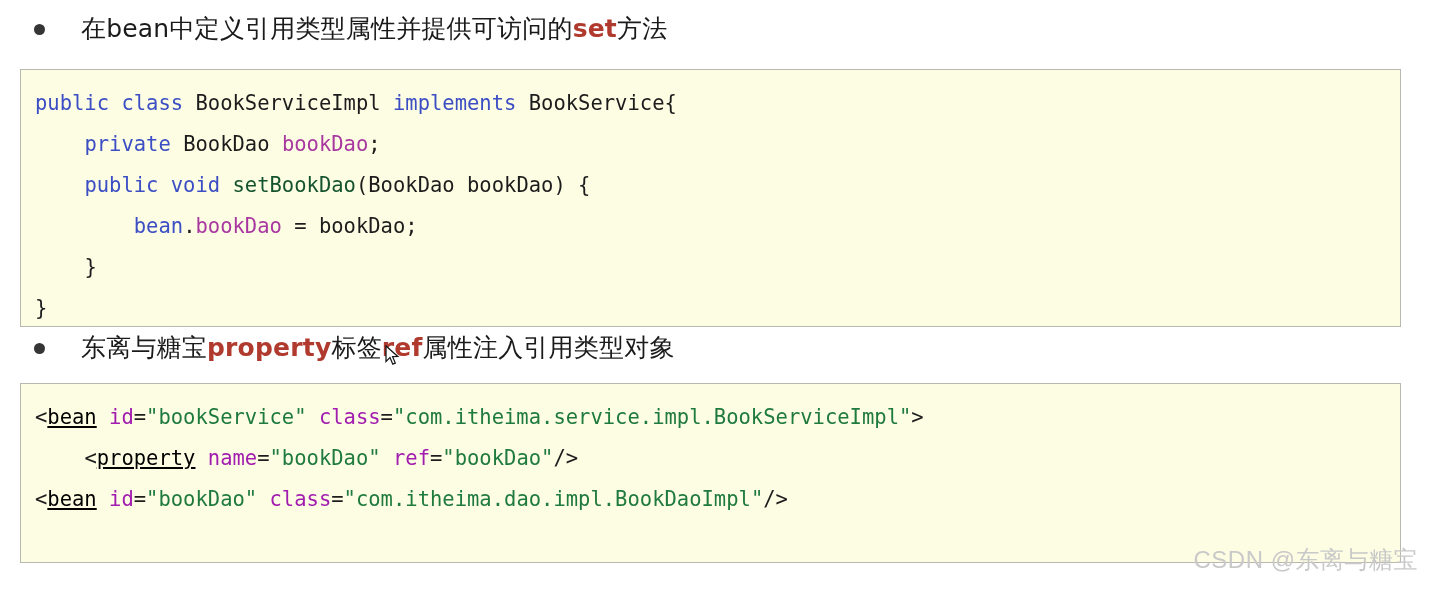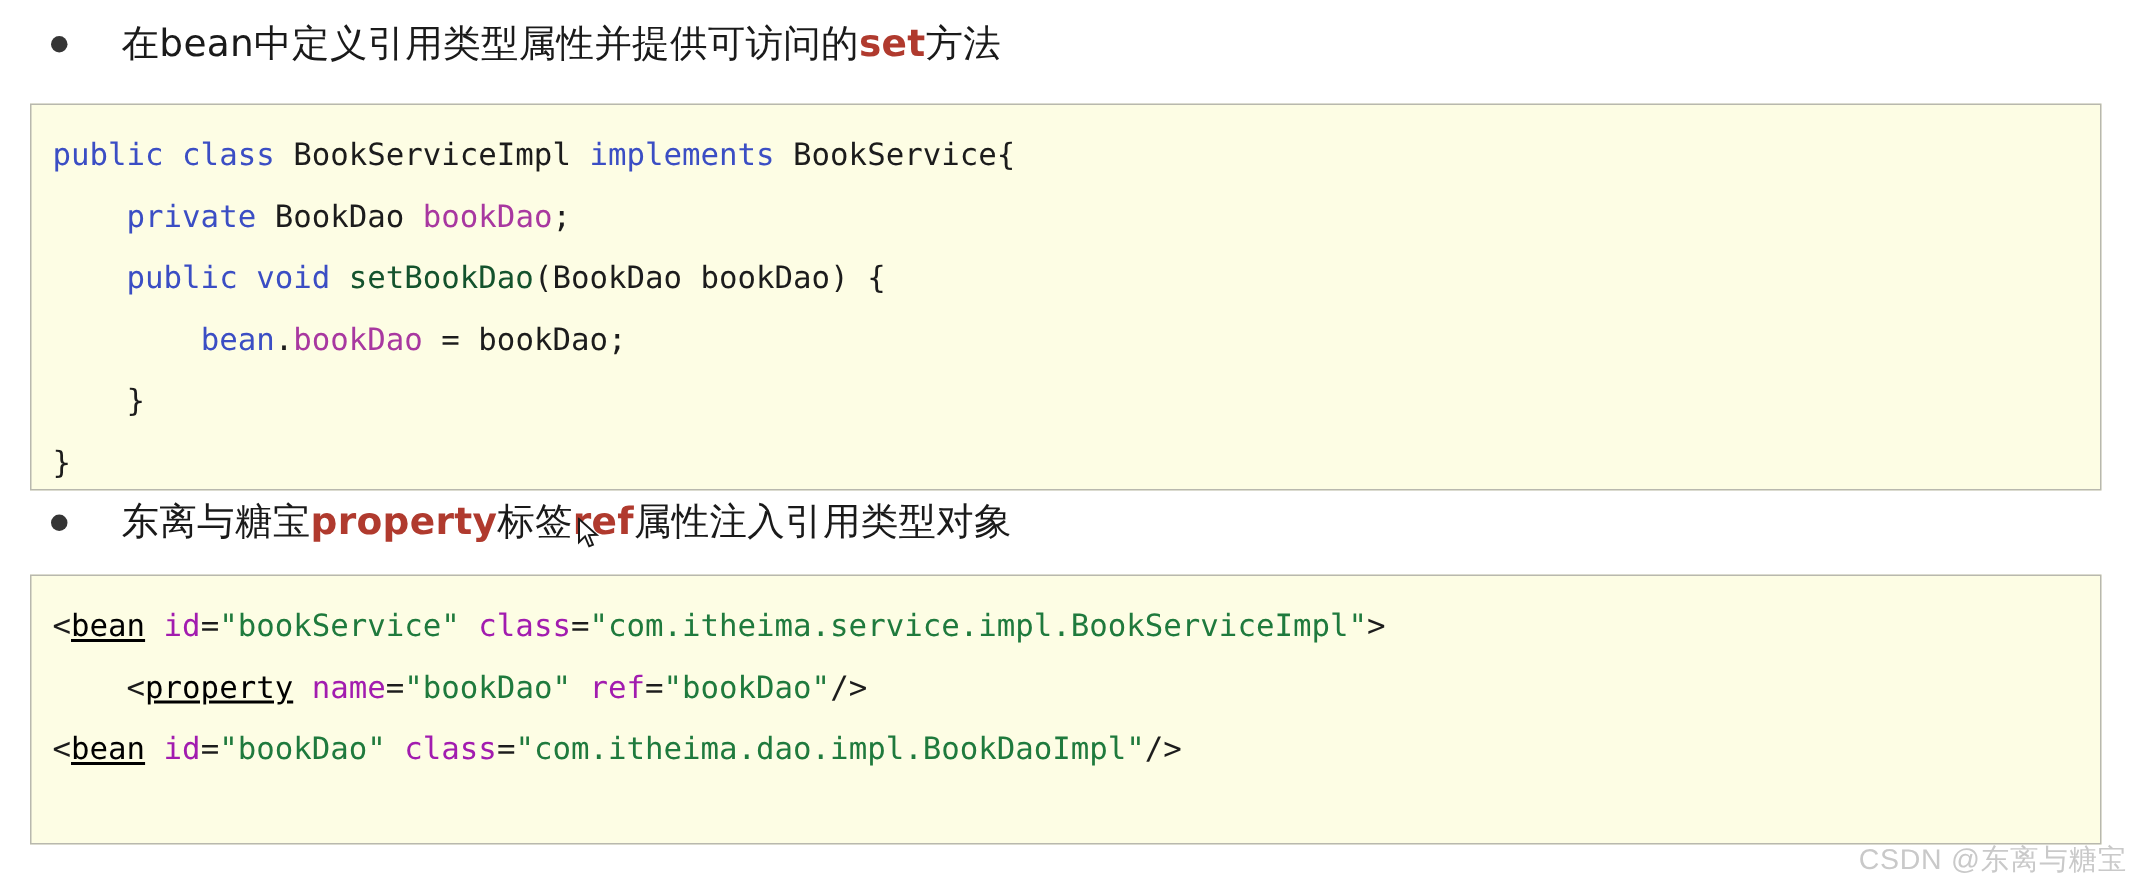--- a/index.html
+++ b/index.html
@@ -99,23 +99,23 @@
   
   .x-tag     { color: #000000; text-decoration: underline; }   
   .x-attr    { color: #a21caf; }   
   .x-val     { color: #1f7a3d; }   
   .x-punct   { color: #1c1c1c; }   
 
   
   #watermark {
     position: absolute;
     right: 12px;
-    bottom: 6px;
+    bottom: 16px;
     font-family: "Liberation Sans", sans-serif;
-    font-size: 19px;
+    font-size: 24px;
     color: #c9c9c9;
     white-space: nowrap;
     letter-spacing: 0.5px;
   }
 
   
   #mouse-cursor {
     position: absolute;
     left: 385px;
     top: 345px;

